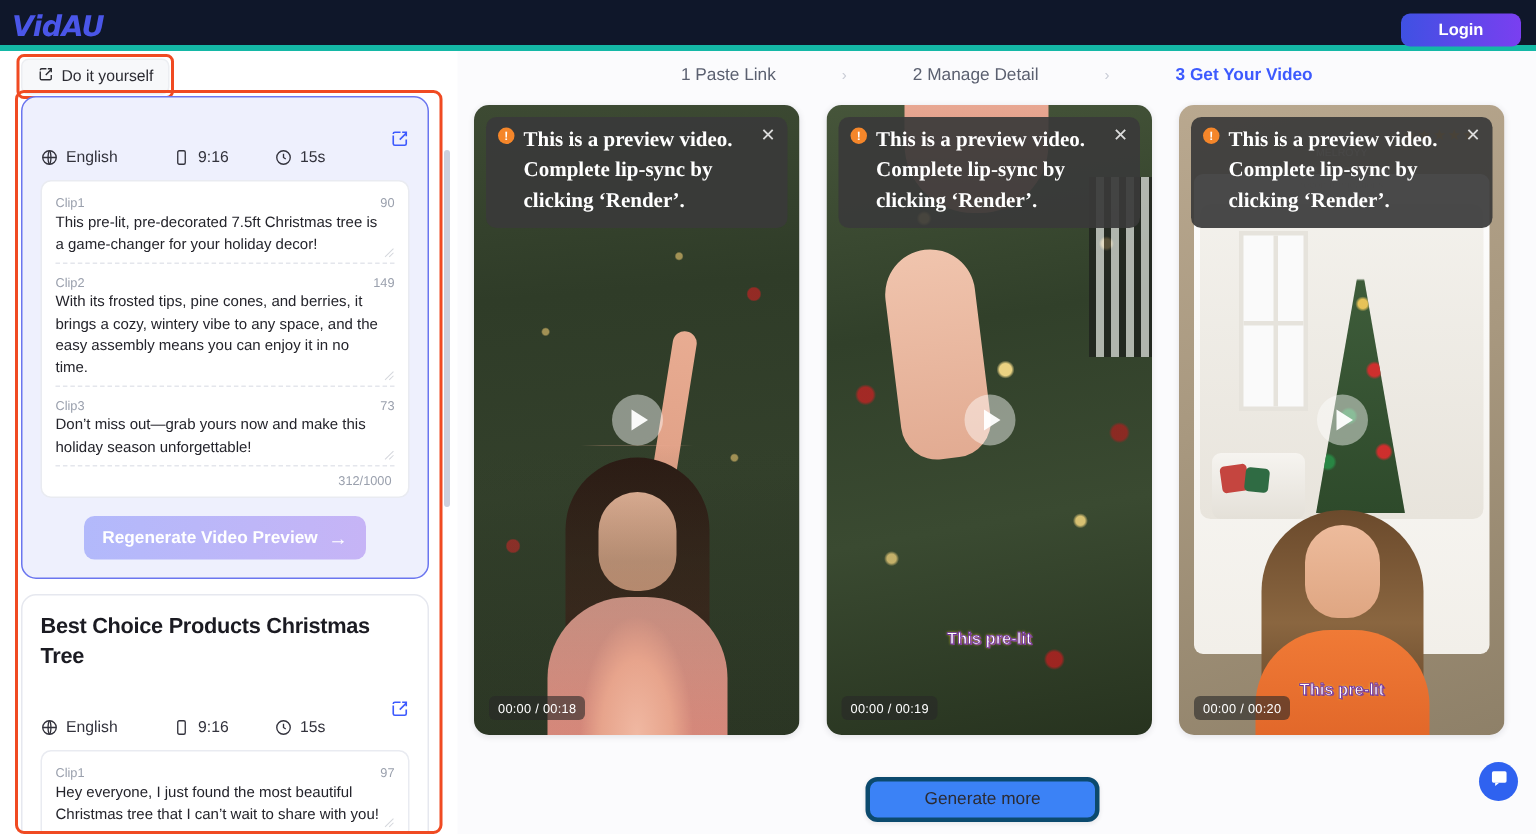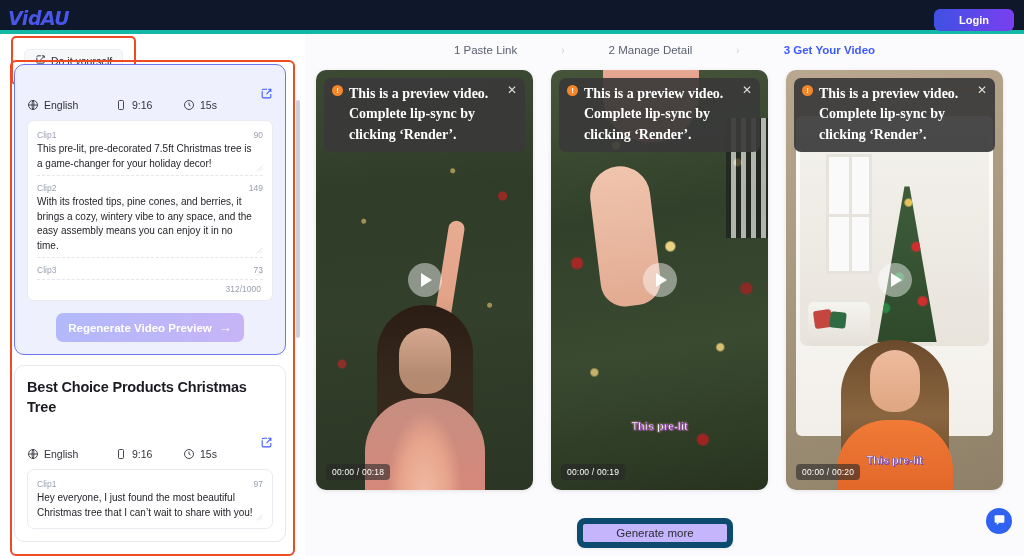--- a/index.html
+++ b/index.html
@@ -31,21 +31,21 @@
     cursor: pointer; border: none;
   }
 
   
   .left-panel {
     position: absolute; left: 0; top: 34px; width: 305px; height: 522px;
     background: #ffffff;
   }
   .diy-wrap {
     position: absolute; left: 11px; top: 2px;
-    padding: 11px; border: 2px solid #f04a22; border-radius: 5px;
+    padding: 1px; border: 2px solid #f04a22; border-radius: 5px;
   }
   .diy-btn {
     display:flex; align-items:center; gap:5px;
     background: #f7f8fa; border: 1px solid #eceef2; border-radius: 5px;
     padding: 4px 10px; font-size: 10.5px; color: #2c2c33; cursor: pointer;
   }
   .diy-btn svg { width: 11px; height: 11px; }
 
   
   .script-frame {
@@ -324,21 +324,21 @@
   .sub3 { bottom: 24px; }
   .v3-cap {
     position:absolute; left: 50%; top: 28px; transform:translateX(-50%);
     text-align:center; color:#f0efee; font-size: 7px; line-height:1.5; opacity:.85;
   }
   .v3-stars { position:absolute; right: 18px; top: 14px; color:#f0a72a; font-size: 10px; letter-spacing:1px; }
 
   .generate-more {
     position: absolute; left: 272px; bottom: 8px;
     width: 156px; height: 30px; border-radius: 8px;
-    background: #c4b5fd; border: 6px solid #0c4a6e;
+    background: #3b82f6; border: 3px solid #0c4a6e;
     box-shadow: 0 1px 3px rgba(20,20,40,.08);
     font-size: 11.5px; color: #2b2b33; cursor: pointer;
     display:flex; align-items:center; justify-content:center;
   }
 
   .chat-fab {
     position: absolute; right: 12px; bottom: 22px;
     width: 26px; height: 26px; border-radius: 50%;
     background: #2f62f0; cursor: pointer;
     display:flex; align-items:center; justify-content:center;
@@ -438,20 +438,21 @@
               <svg viewBox="0 0 10 10" stroke="#a3a8b4" stroke-width="1">
                   <path d="M9 1L1 9M9 5L5 9"></path>
                 </svg>
             </span>
           </div>
           <div class="clip">
             <div class="clip-head">
               <span class="clip-label">Clip3</span>
               <span class="clip-count">73</span>
             </div>
+            <div class="clip-text">Don’t miss out—grab yours now and make this holiday season unforgettable!</div>
             <span class="resize-grip">
               <svg viewBox="0 0 10 10" stroke="#a3a8b4" stroke-width="1">
                   <path d="M9 1L1 9M9 5L5 9"></path>
                 </svg>
             </span>
           </div>
           <div class="total-count">312/1000</div>
         </div>
 
         <button class="regen-btn">

